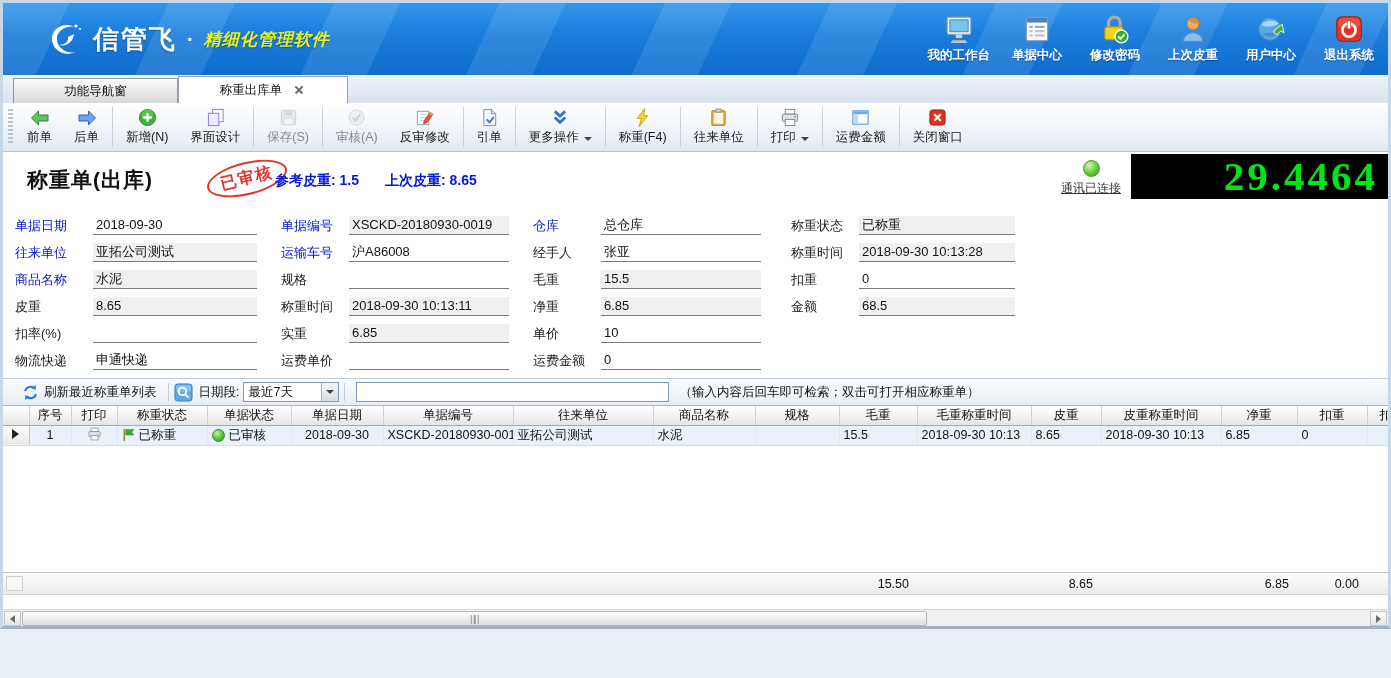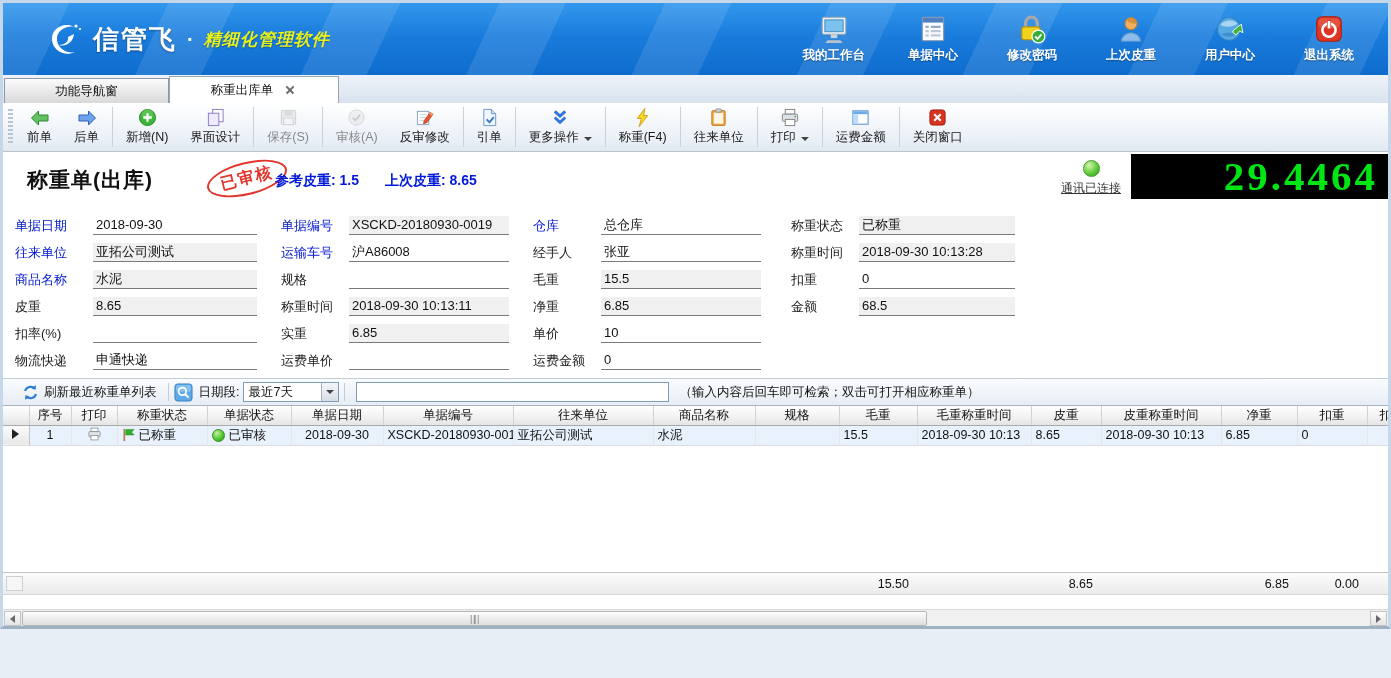--- a/index.html
+++ b/index.html
@@ -12,27 +12,27 @@
   .titlebar { height:72px; flex:0 0 72px; position:relative; overflow:hidden;
     background:linear-gradient(180deg,#3397ec 0%,#1a7cdc 45%,#0e6ccd 100%); display:flex; align-items:center; }
   .titlebar::before { content:""; position:absolute; inset:0;
     background:repeating-linear-gradient(115deg, rgba(255,255,255,.10) 0 60px, rgba(255,255,255,0) 60px 150px); }
   .logo-wrap { display:flex; align-items:center; gap:8px; margin-left:42px; position:relative; z-index:1; }
   .logo-text { color:#fff; font-size:26px; font-weight:bold; letter-spacing:2px;
     text-shadow:0 1px 2px rgba(0,0,0,.35); }
   .logo-dot { color:#fff; font-size:20px; font-weight:bold; margin:0 2px; }
   .logo-tagline { color:#e9f21a; font-size:17px; font-weight:bold; font-style:italic; letter-spacing:1px;
     text-shadow:0 1px 1px rgba(0,0,0,.3); }
-  .top-nav { margin-left:auto; margin-right:28px; display:flex; align-items:flex-end; gap:37px; position:relative; z-index:1; }
+  .top-nav { margin-left:auto; margin-right:8px; display:flex; align-items:flex-end; gap:16px; position:relative; z-index:1; }
   .top-nav-item { display:flex; flex-direction:column; align-items:center; gap:3px; cursor:pointer; min-width:62px; }
   .top-nav-item .lbl { color:#fff; font-weight:bold; font-size:12.5px; text-shadow:0 1px 1px rgba(0,0,0,.35); white-space:nowrap; }
 
   
   .tabbar { height:28px; flex:0 0 28px; background:linear-gradient(180deg,#eef3f9,#d9e2ee);
-    display:flex; align-items:flex-end; padding-left:1px; }
+    display:flex; align-items:flex-end; padding-left:10px; }
   .tab { height:25px; width:165px; display:flex; align-items:center; justify-content:center; gap:10px;
     border:1px solid #8e9aa8; border-bottom:none; font-size:12.5px; cursor:pointer; }
   .tab.inactive { background:linear-gradient(180deg,#fbfbfb,#d9d9d9); }
   .tab.active { background:#fff; height:27px; width:170px; border-color:#9aa4b0; }
   .tab-close { width:14px; height:14px; position:relative; cursor:pointer; }
   .tab-close::before,.tab-close::after { content:""; position:absolute; left:2px; top:6px; width:10px; height:1.6px; background:#6b6b6b; }
   .tab-close::before { transform:rotate(45deg);} .tab-close::after { transform:rotate(-45deg);}
 
   
   .toolbar { height:49px; flex:0 0 49px; background:linear-gradient(180deg,#ffffff,#e9eff6 80%,#dfe7f0);

